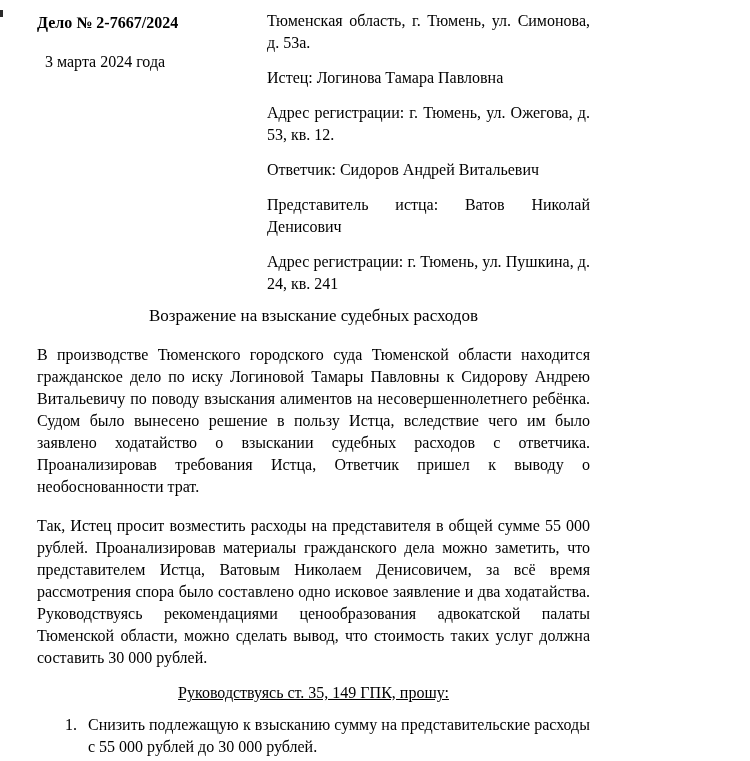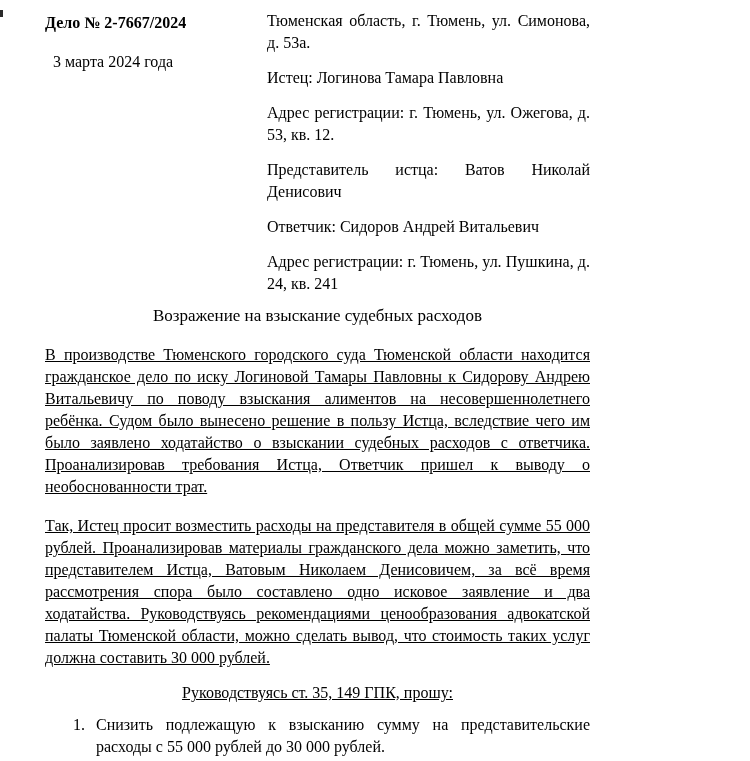--- a/index.html
+++ b/index.html
@@ -10,21 +10,20 @@
   .page {
     position: relative;
     width: 612px;
     height: 761px;
     background: #ffffff;
     color: #000000;
     font-family: "Liberation Serif", "DejaVu Serif", serif;
     font-size: 16px;
     overflow: hidden;
     box-sizing: border-box;
-    padding-left: 8px;
   }
   .content {
     padding: 10px 22px 0 37px;
   }
   .scan-artifact {
     position: absolute;
     left: 0;
     top: 10px;
     width: 3px;
     height: 7px;
@@ -64,21 +63,20 @@
     font-size: 17px;
     font-weight: normal;
     text-align: center;
     margin: 10px 0 12px 0;
     line-height: 22px;
   }
   .para {
     text-align: justify;
     line-height: 22px;
     margin: 17px 0 13px 0;
-    text-decoration: underline;
   }
   .plea {
     text-align: center;
     line-height: 22px;
     margin: 0 0 10px 0;
     text-decoration: underline;
   }
   .request {
     position: relative;
     padding-left: 51px;
@@ -100,22 +98,22 @@
 
     <div class="header">
       <div class="header-left">
         <p class="case-number">Дело № 2-7667/2024</p>
         <p class="doc-date">3 марта 2024 года</p>
       </div>
       <div class="header-right">
         <p>Тюменская область, г. Тюмень, ул. Симонова, д. 53а.</p>
         <p>Истец: Логинова Тамара Павловна</p>
         <p>Адрес регистрации: г. Тюмень, ул. Ожегова, д. 53, кв. 12.</p>
+        <p>Ответчик: Сидоров Андрей Витальевич</p>
         <p>Представитель истца: Ватов Николай Денисович</p>
-        <p>Ответчик: Сидоров Андрей Витальевич</p>
         <p>Адрес регистрации: г. Тюмень, ул. Пушкина, д. 24, кв. 241</p>
       </div>
     </div>
 
     <h1 class="title">Возражение на взыскание судебных расходов</h1>
 
     <p class="para">В производстве Тюменского городского суда Тюменской области находится гражданское дело по иску Логиновой Тамары Павловны к Сидорову Андрею Витальевичу по поводу взыскания алиментов на несовершеннолетнего ребёнка. Судом было вынесено решение в пользу Истца, вследствие чего им было заявлено ходатайство о взыскании судебных расходов с ответчика. Проанализировав требования Истца, Ответчик пришел к выводу о необоснованности трат.</p>
     <p class="para">Так, Истец просит возместить расходы на представителя в общей сумме 55&nbsp;000 рублей. Проанализировав материалы гражданского дела можно заметить, что представителем Истца, Ватовым Николаем Денисовичем, за всё время рассмотрения спора было составлено одно исковое заявление и два ходатайства. Руководствуясь рекомендациями ценообразования адвокатской палаты Тюменской области, можно сделать вывод, что стоимость таких услуг должна составить 30&nbsp;000 рублей.</p>
 
     <p class="plea">Руководствуясь ст. 35, 149 ГПК, прошу:</p>

